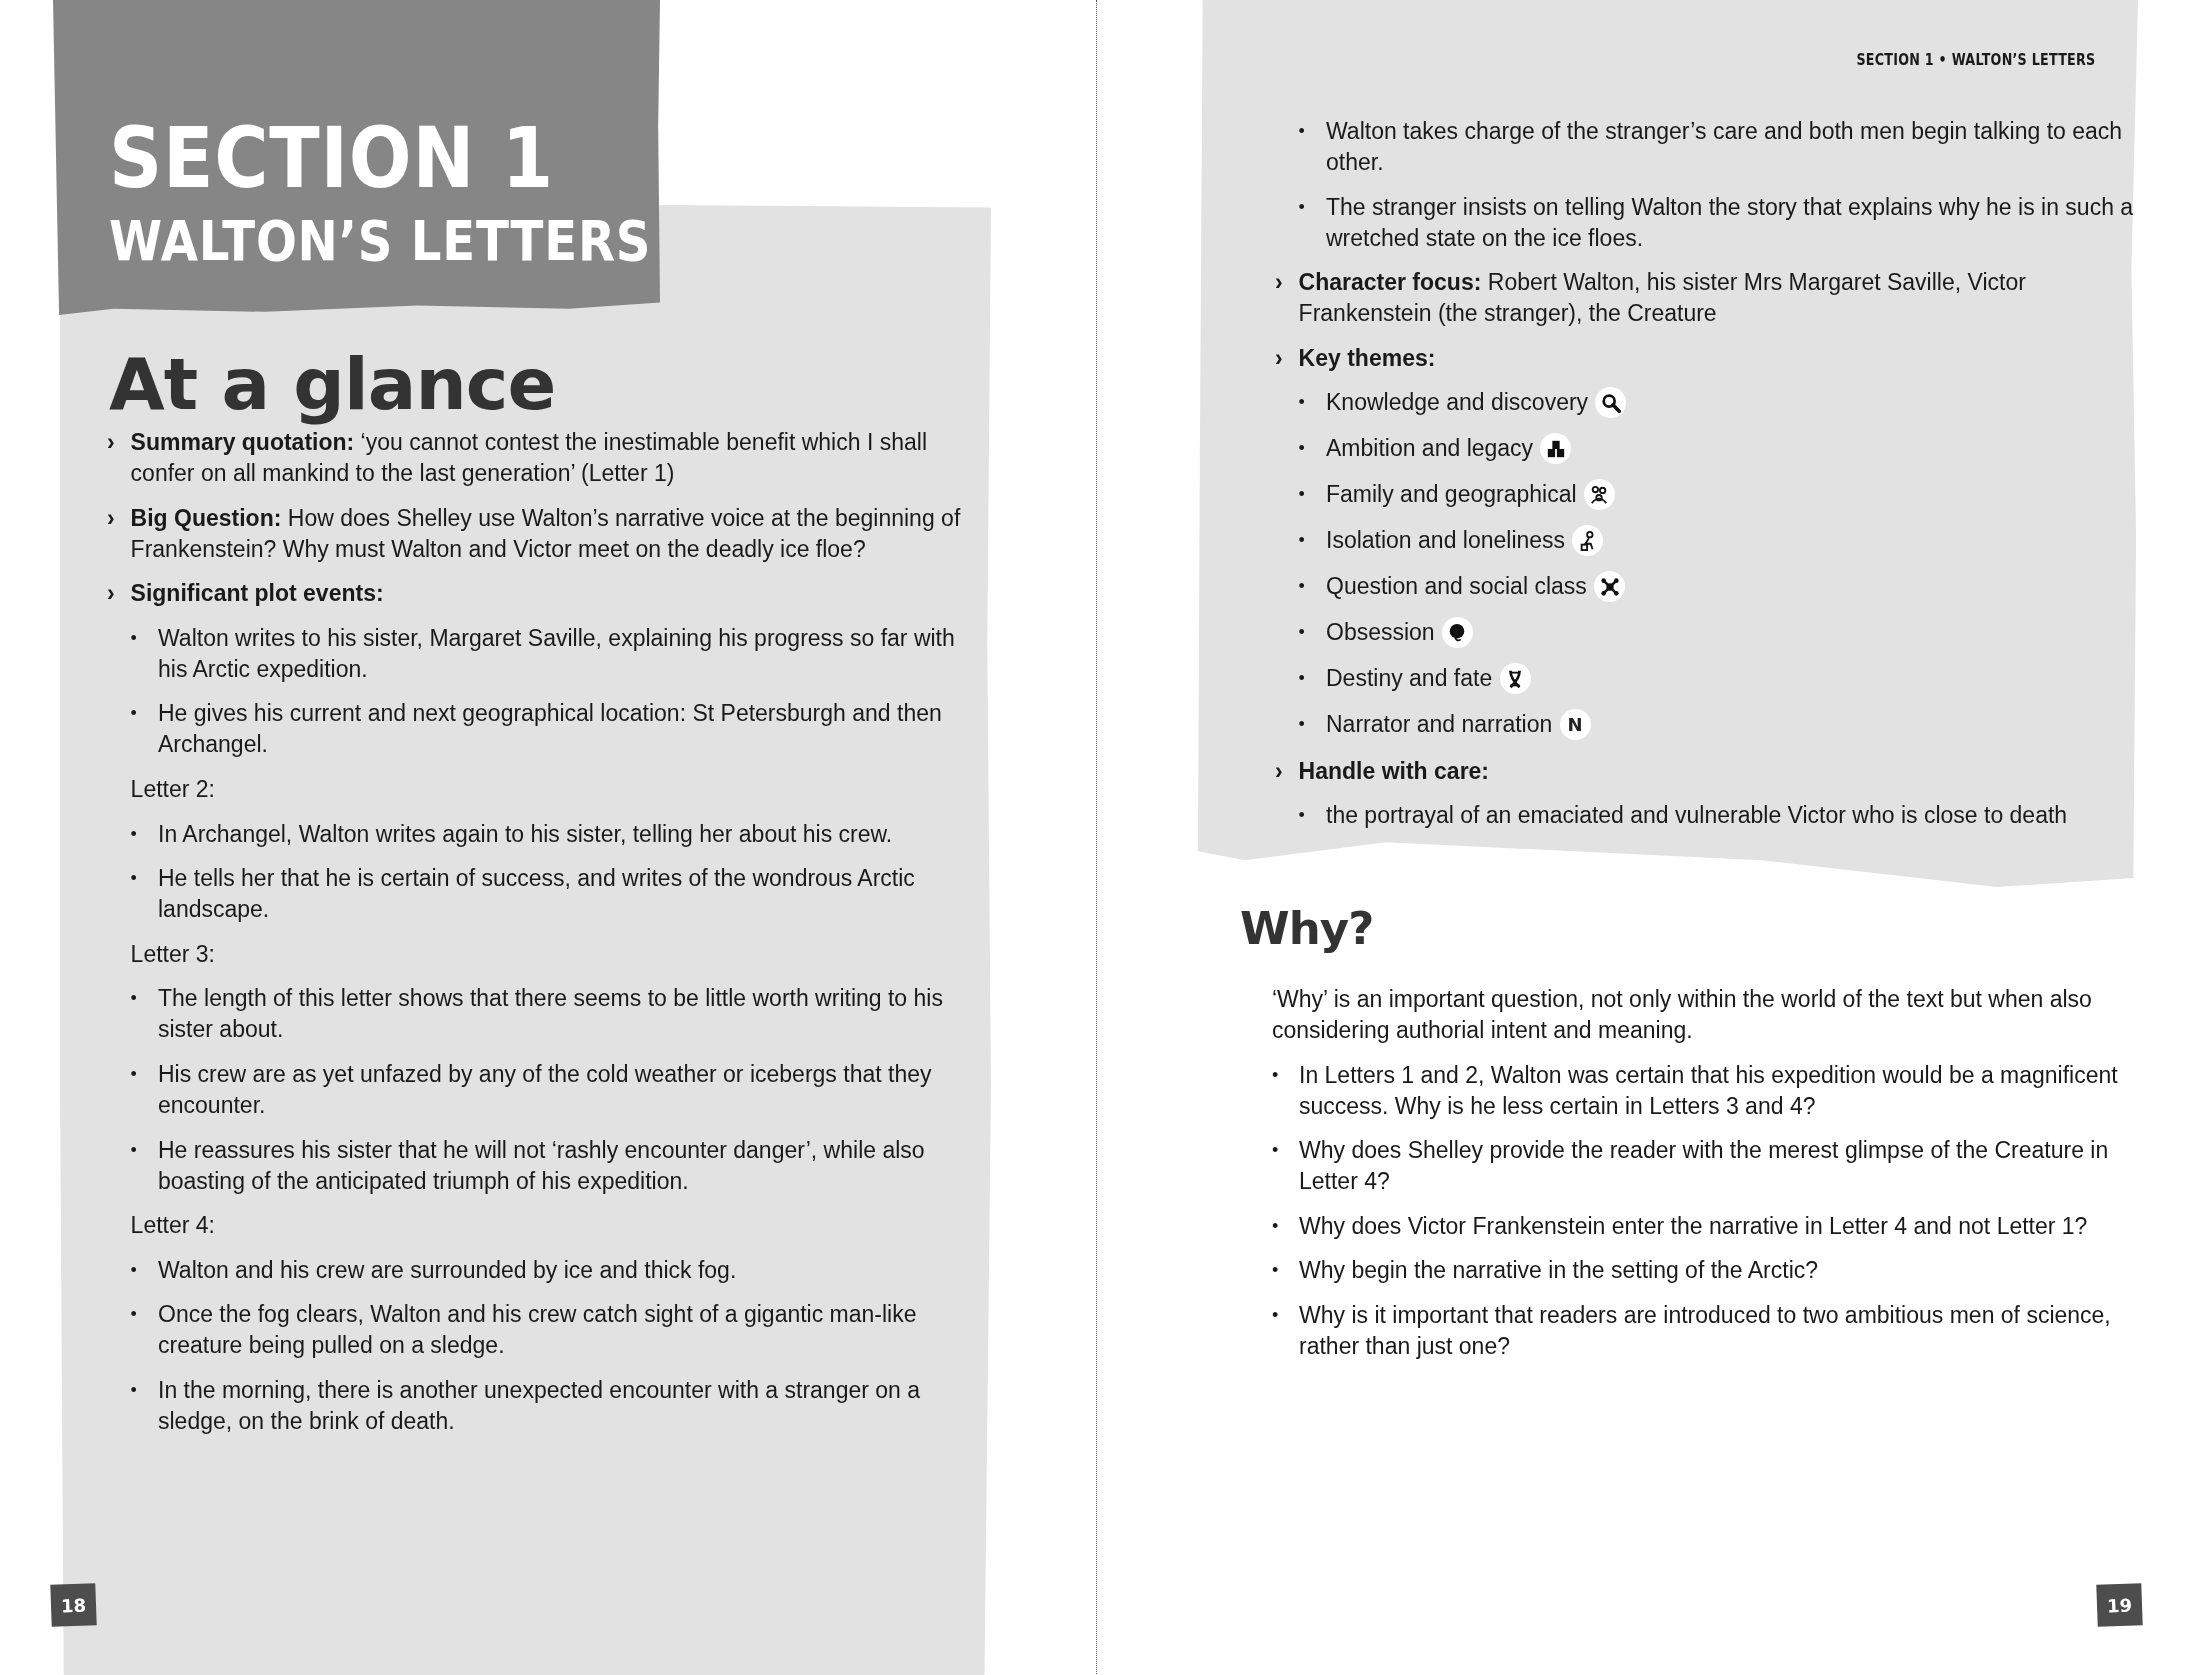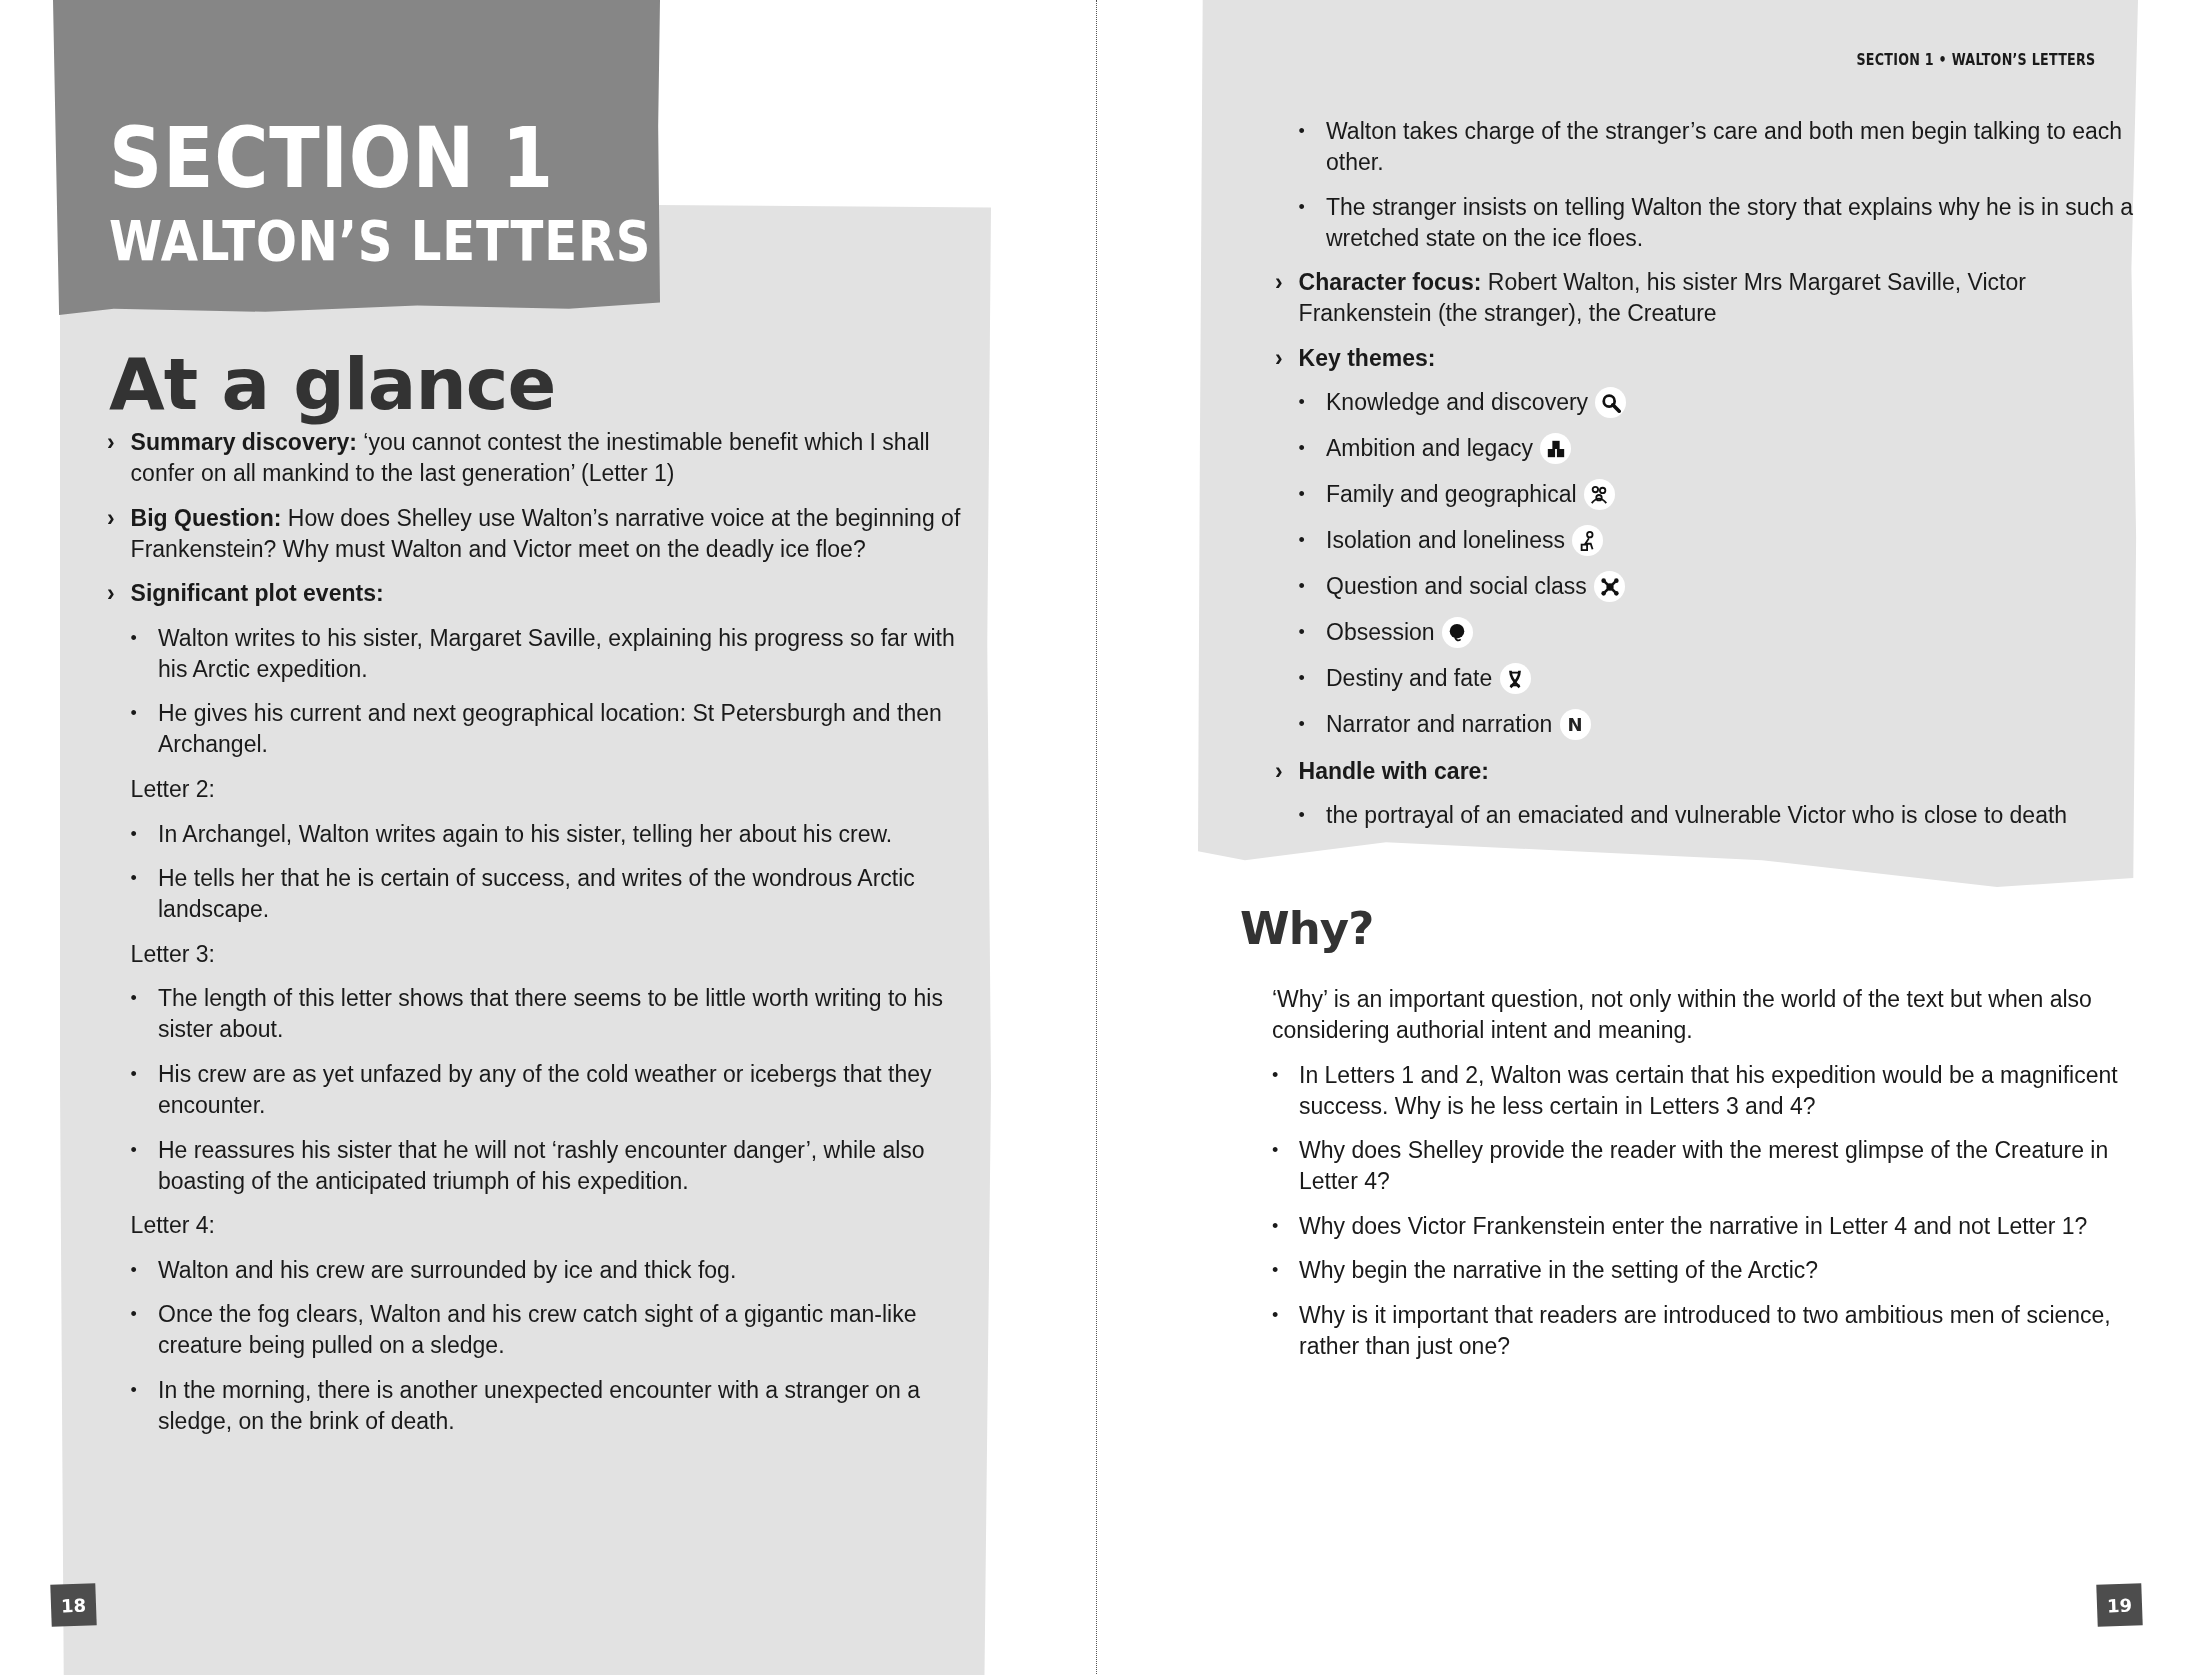--- a/index.html
+++ b/index.html
@@ -61,21 +61,21 @@
 <div class="section-header"></div>
 <h1 class="section-title">
   <span class="l1">SECTION 1</span>
   <span class="l2">WALTON’S LETTERS</span>
 </h1>
 <h2 class="at-glance">At a glance</h2>
 
 <div class="content left-content">
   <div class="para">
     <span class="chev">›</span>
-    <b>Summary discovery:</b><span> ‘you cannot contest the inestimable benefit which I shall confer on all mankind to the last generation’ (Letter 1)</span>
+    <b>Summary quotation:</b><span> ‘you cannot contest the inestimable benefit which I shall confer on all mankind to the last generation’ (Letter 1)</span>
   </div>
   <div class="para">
     <span class="chev">›</span>
     <b>Big Question:</b><span> How does Shelley use Walton’s narrative voice at the beginning of Frankenstein? Why must Walton and Victor meet on the deadly ice floe?</span>
   </div>
   <div class="para">
     <span class="chev">›</span>
     <b>Significant plot events:</b>
   </div>
 

